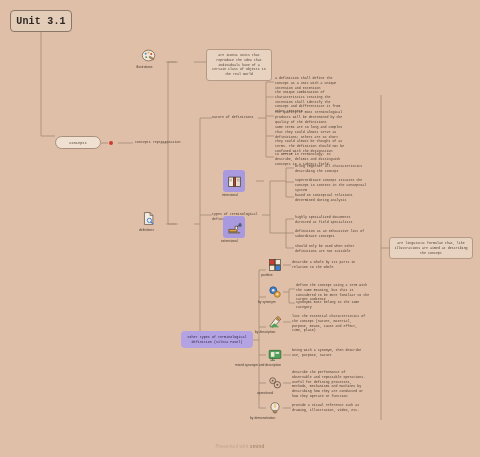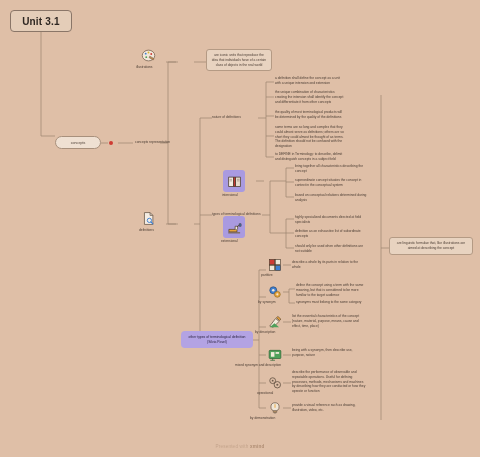--- a/index.html
+++ b/index.html
@@ -7,21 +7,21 @@
     width:480px;height:457px;
     background:#dfbfa7;
     font-family:"Liberation Sans", sans-serif;
     overflow:hidden;
     position:relative;
     color:#3a2f28;
   }
   #canvas{position:absolute;inset:0;}
   svg.links{position:absolute;left:0;top:0;width:480px;height:457px;pointer-events:none;}
 
-  .node{position:absolute;box-sizing:border-box;}
+  .node{position:absolute;box-sizing:border-box;font-family:Liberation Mono, monospace;}
 
   
   .root{
     left:10px;top:10px;width:62px;height:22px;
     background:#e4cdb8;border:1.2px solid #8a7668;border-radius:4px;
     display:flex;align-items:center;justify-content:center;
     font-size:10px;font-weight:bold;letter-spacing:.2px;color:#2e2722;
   }
 
   

